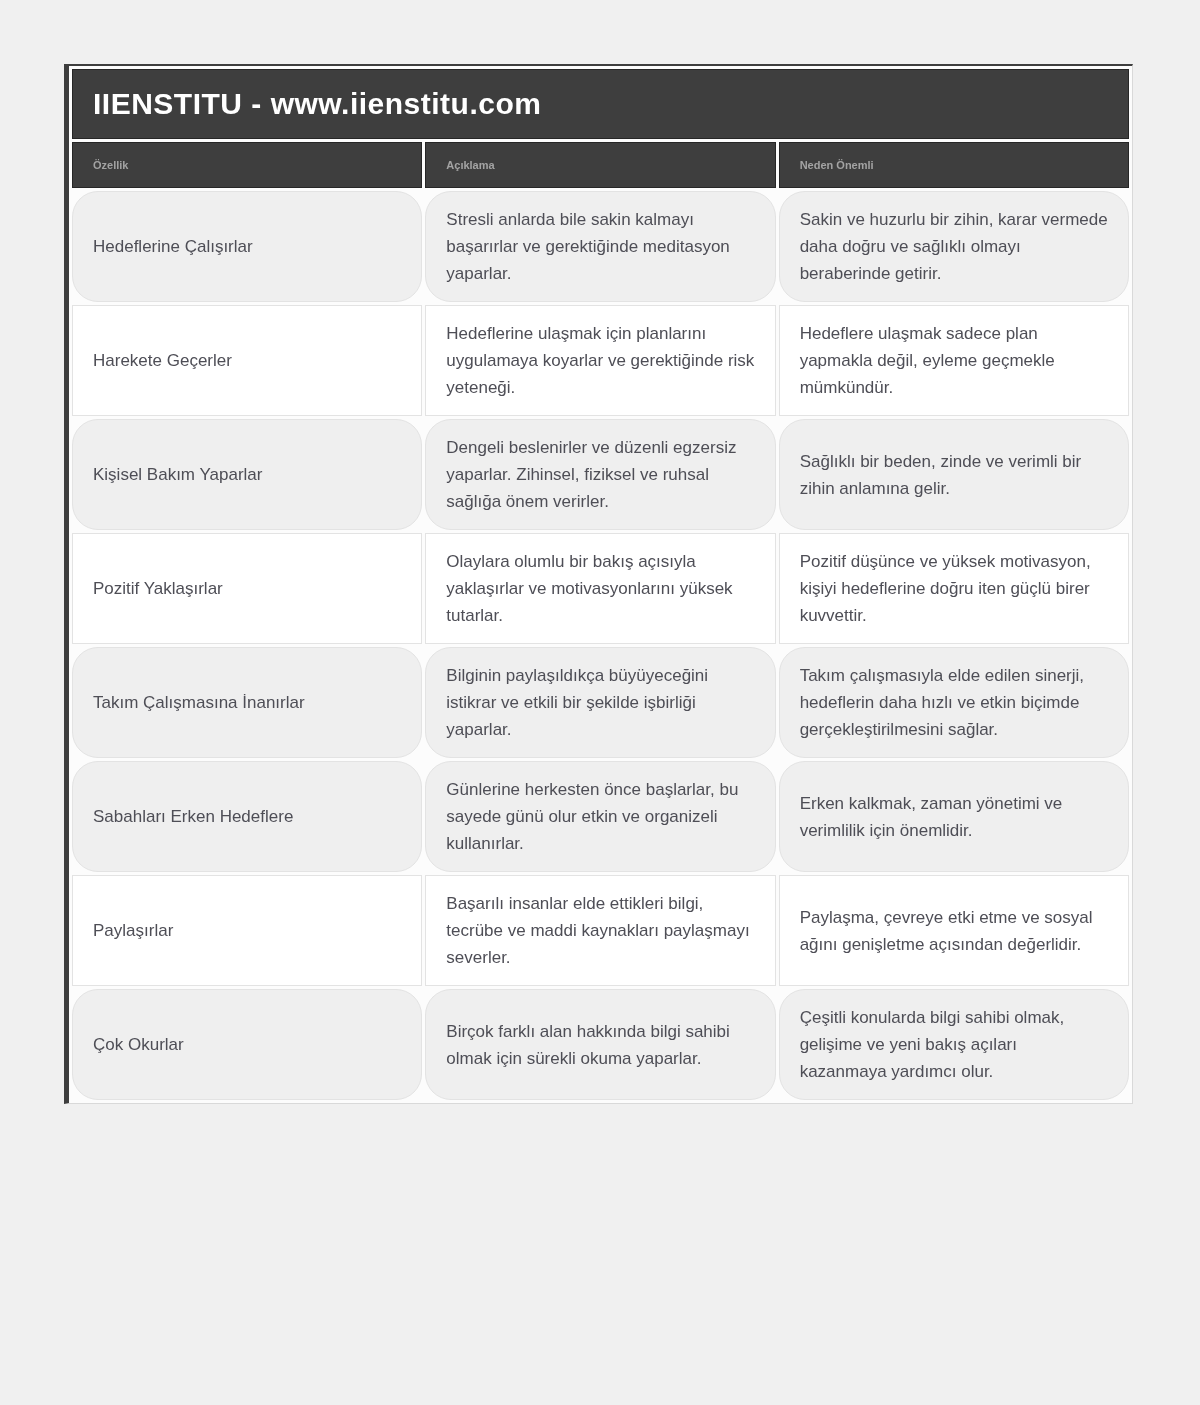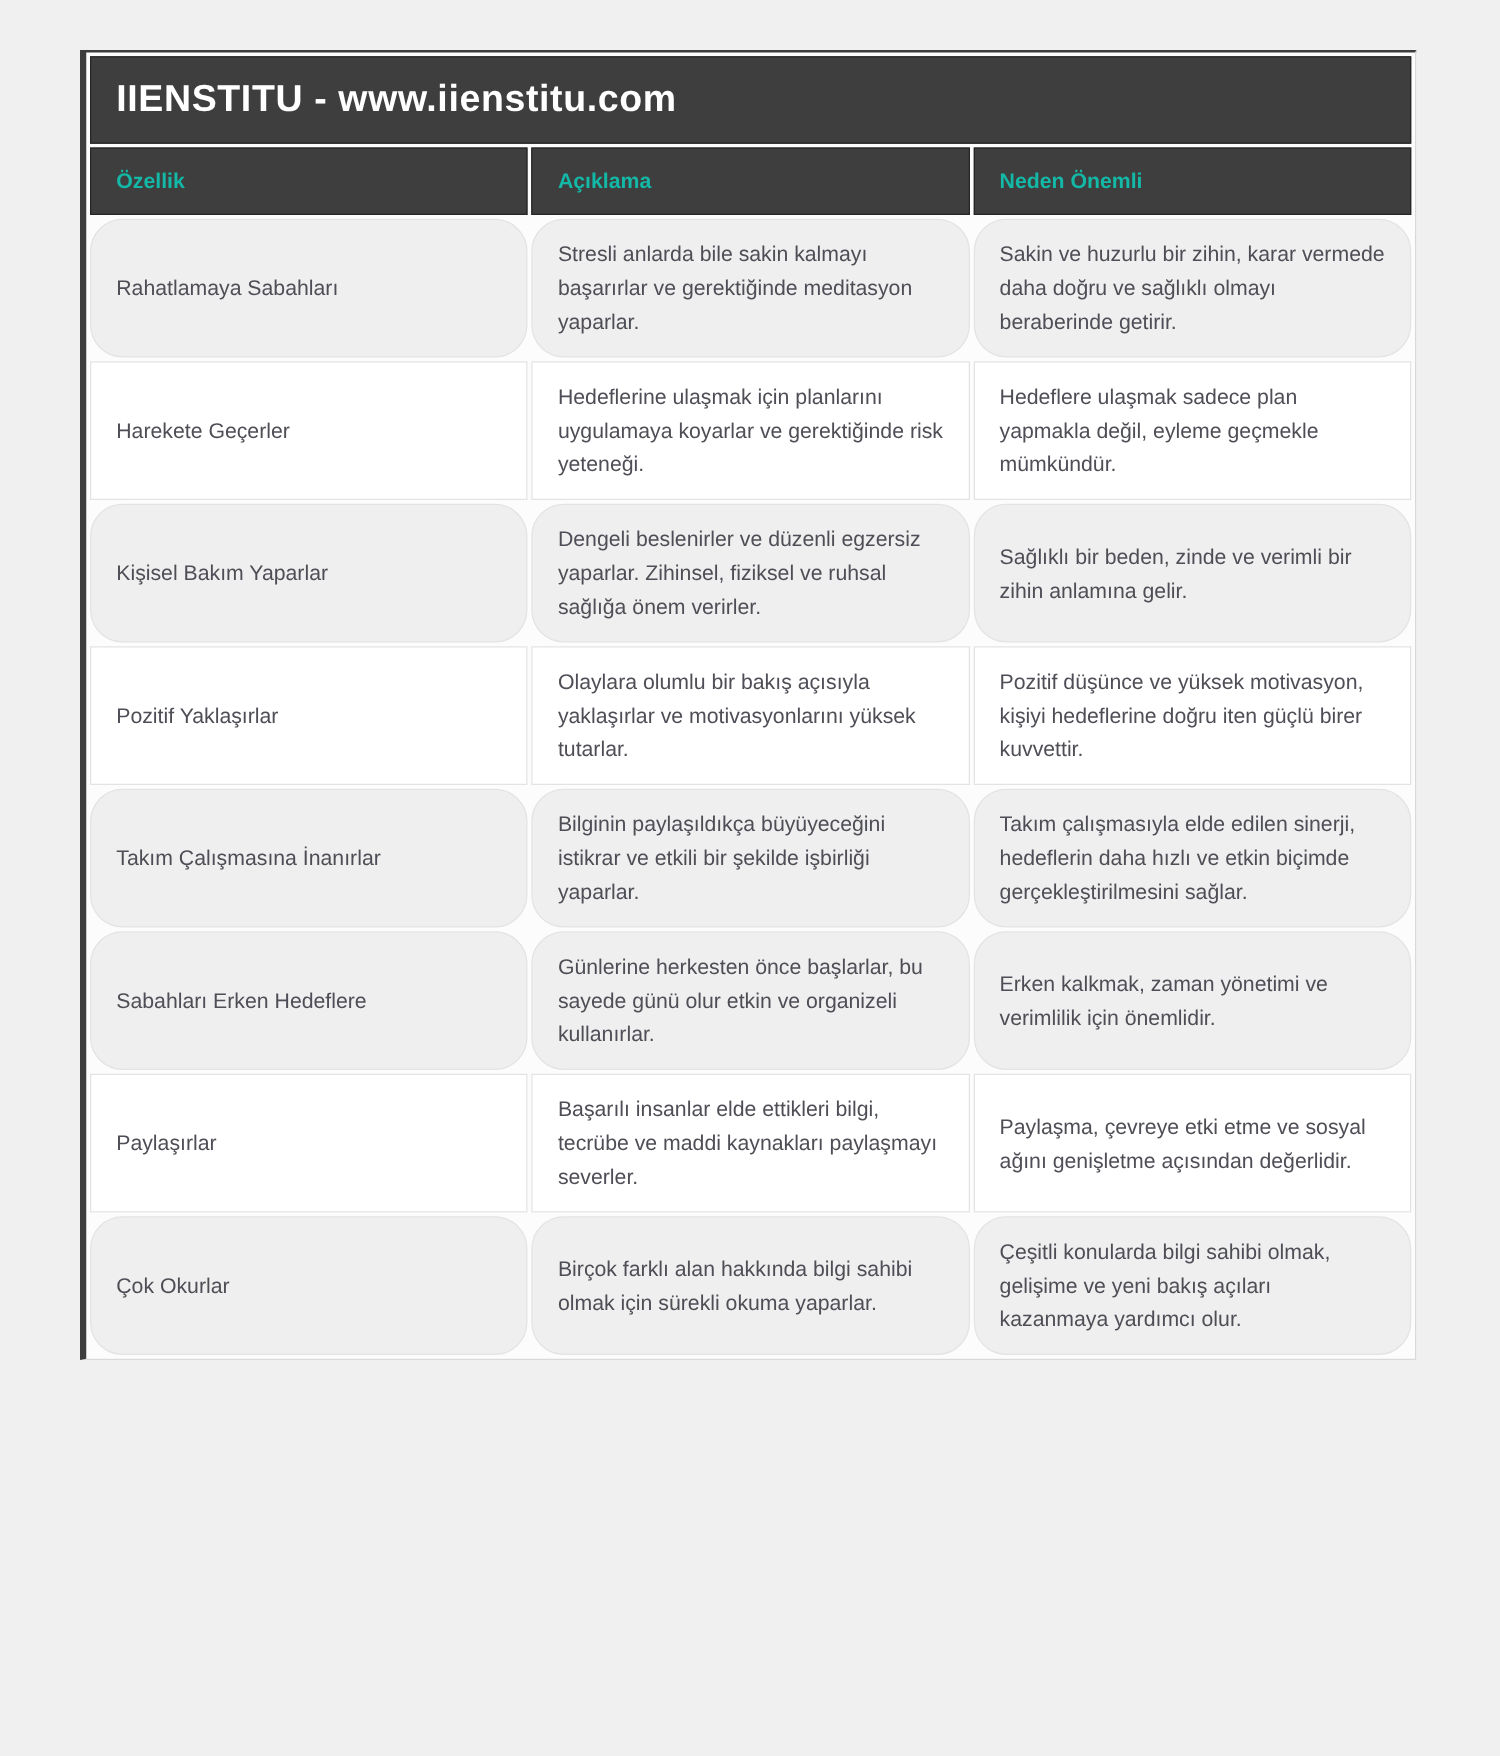--- a/index.html
+++ b/index.html
@@ -6,21 +6,21 @@
     margin: 0;
     padding: 0;
     background: #f0f0f0;
     font-family: "Liberation Sans", "DejaVu Sans", sans-serif;
   }
   .page {
     width: 1153px;
     min-height: 1405px;
     background: #f0f0f0;
     box-sizing: border-box;
-    padding-top: 40px;
+    padding-top: 64px;
   }
   table.features {
     width: 1069px;
     margin-left: 64px;
     border-collapse: separate;
     border-spacing: 3px;
     background: #fcfcfc;
     border-left: 5px solid #3e3e3e;
     border-top: 2px solid #3e3e3e;
     border-right: 1px solid #d9d9d9;
@@ -37,22 +37,22 @@
     border: 1px solid #262626;
     color: #ffffff;
     font-size: 30px;
     font-weight: bold;
     letter-spacing: 0.5px;
     padding: 17px 20px;
   }
   tr.col-headers th {
     background: #3e3e3e;
     border: 1px solid #262626;
-    color: #14b8a6;
-    font-size: 17px;
+    color: #a3a3a3;
+    font-size: 11px;
     font-weight: bold;
     padding: 16px 20px;
   }
   td {
     background: #ffffff;
     border: 1px solid #e3e3e3;
     color: #4e4e56;
     font-size: 17px;
     line-height: 27px;
     padding: 14px 20px;
@@ -75,21 +75,21 @@
         <th colspan="3" class="title-cell">IIENSTITU - www.iienstitu.com</th>
       </tr>
       <tr class="col-headers">
         <th class="w-feature">Özellik</th>
         <th class="w-desc">Açıklama</th>
         <th class="w-why">Neden Önemli</th>
       </tr>
     </thead>
     <tbody>
         <tr class="alt">
-          <td class="w-feature">Rahatlamaya Sabahları</td>
+          <td class="w-feature">Hedeflerine Çalışırlar</td>
           <td class="w-desc">Stresli anlarda bile sakin kalmayı başarırlar ve gerektiğinde meditasyon yaparlar.</td>
           <td class="w-why">Sakin ve huzurlu bir zihin, karar vermede daha doğru ve sağlıklı olmayı beraberinde getirir.</td>
         </tr>
         <tr>
           <td class="w-feature">Harekete Geçerler</td>
           <td class="w-desc">Hedeflerine ulaşmak için planlarını uygulamaya koyarlar ve gerektiğinde risk yeteneği.</td>
           <td class="w-why">Hedeflere ulaşmak sadece plan yapmakla değil, eyleme geçmekle mümkündür.</td>
         </tr>
         <tr class="alt">
           <td class="w-feature">Kişisel Bakım Yaparlar</td>

